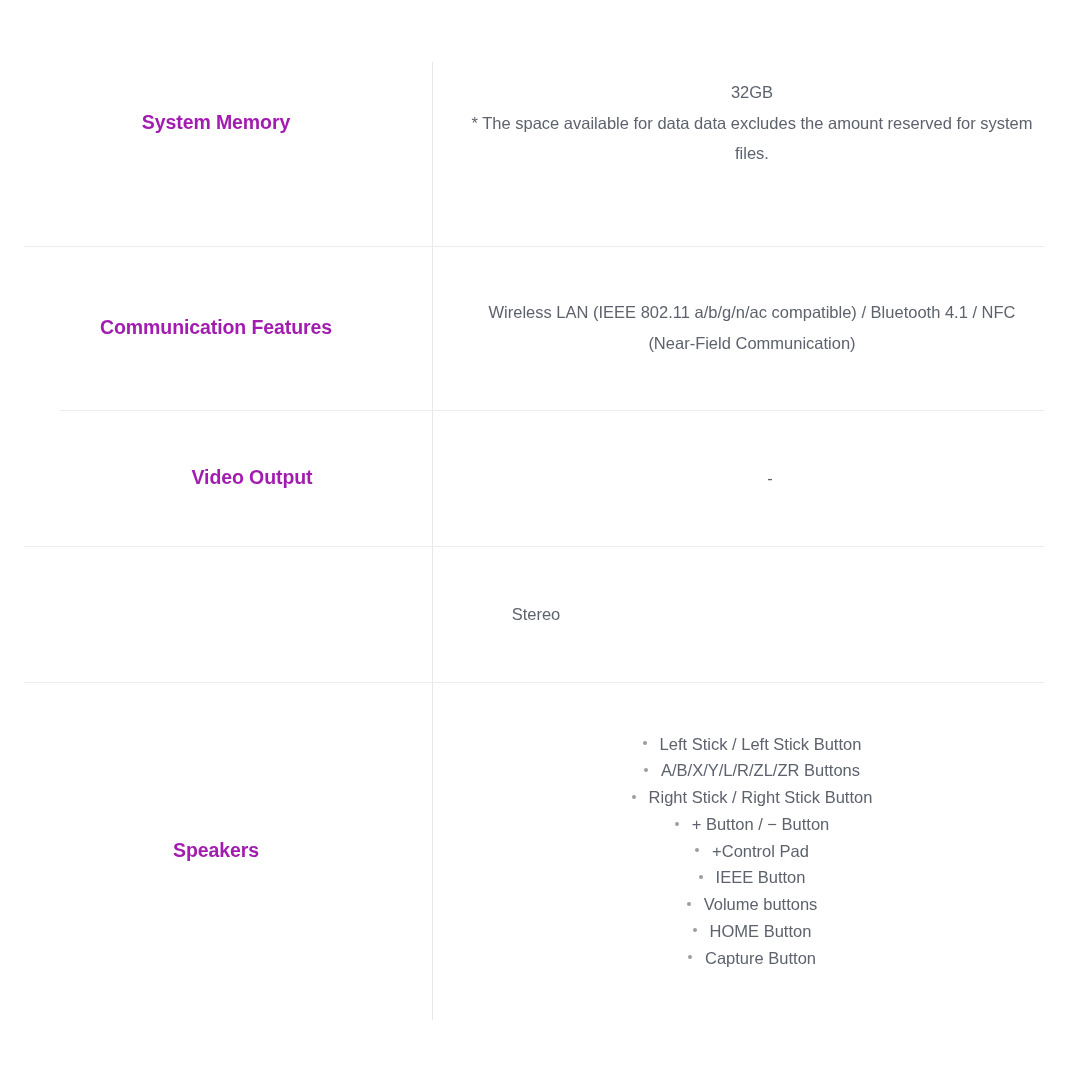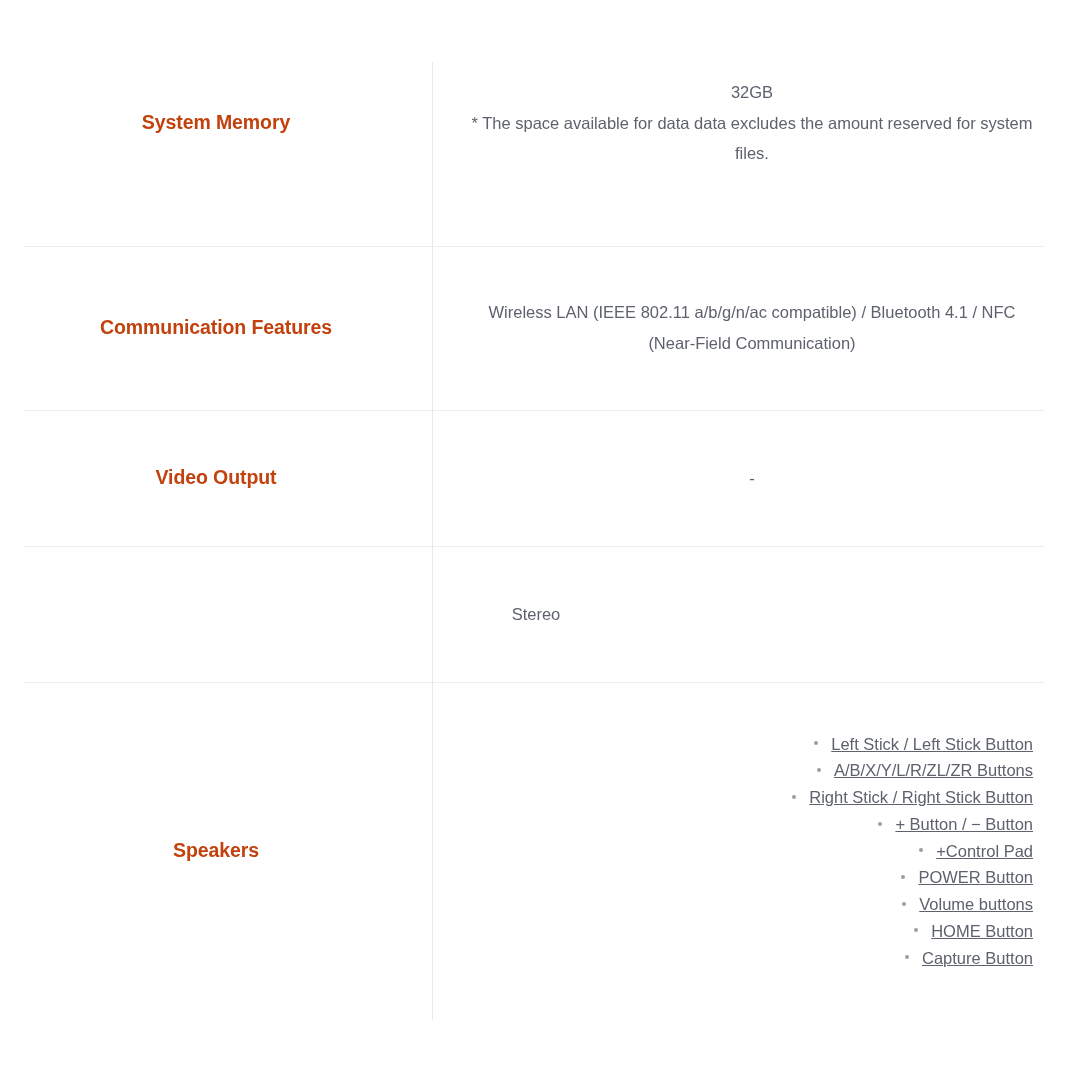--- a/index.html
+++ b/index.html
@@ -64,21 +64,21 @@
     display: flex;
     align-items: center;
     justify-content: center;
     box-sizing: border-box;
     padding: 0 20px;
   }
 
   .spec-label {
     font-size: 19.5px;
     font-weight: bold;
-    color: #c2410c;
+    color: #a21caf;
     letter-spacing: -0.1px;
     text-align: left;
     line-height: 1.3;
   }
 
   .spec-value-cell {
     flex: 1 1 auto;
     display: flex;
     align-items: center;
     justify-content: center;
@@ -103,22 +103,21 @@
 
   .value-note {
     display: block;
   }
 
   
   .btn-list {
     list-style: none;
     margin: 4px;
     padding: 0;
-    text-align: right;
-    text-decoration: underline;
+    text-align: center;
   }
   .btn-list li {
     display: block;
     font-size: 16.5px;
     color: #5d626d;
     line-height: 1.62;
     white-space: nowrap;
   }
   .btn-list li .dot {
     display: inline-block;
@@ -128,21 +127,21 @@
     background: #9b9ea4;
     vertical-align: middle;
     margin-right: 13px;
     position: relative;
     top: -2px;
   }
 
   
   .row-h-memory  { height: 246px; }
   .row-h-comm    { height: 164px; }
-  .row-h-video   { height: 136px; }
+  .row-h-video   { height: 136px; margin-left: 36px; }
   .row-h-speak   { height: 136px; }
   .row-h-buttons { height: 338px; }
 </style>
 </head>
 <body>
 
 <div class="spec-table">
 
   <div class="col-divider"></div>
 
@@ -189,21 +188,21 @@
         <div class="spec-label">Speakers</div>
       </div>
       <div class="spec-value-cell">
         <div class="spec-value">
           <ul class="btn-list" id="buttons-list">
               <li><span class="dot"></span><span>Left Stick / Left Stick Button</span></li>
               <li><span class="dot"></span><span>A/B/X/Y/L/R/ZL/ZR Buttons</span></li>
               <li><span class="dot"></span><span>Right Stick / Right Stick Button</span></li>
               <li><span class="dot"></span><span>+ Button / − Button</span></li>
               <li><span class="dot"></span><span>+Control Pad</span></li>
-              <li><span class="dot"></span><span>POWER Button</span></li>
+              <li><span class="dot"></span><span>IEEE Button</span></li>
               <li><span class="dot"></span><span>Volume buttons</span></li>
               <li><span class="dot"></span><span>HOME Button</span></li>
               <li><span class="dot"></span><span>Capture Button</span></li>
             </ul>
         </div>
       </div>
     </div>
 
   </div>
 </div>

